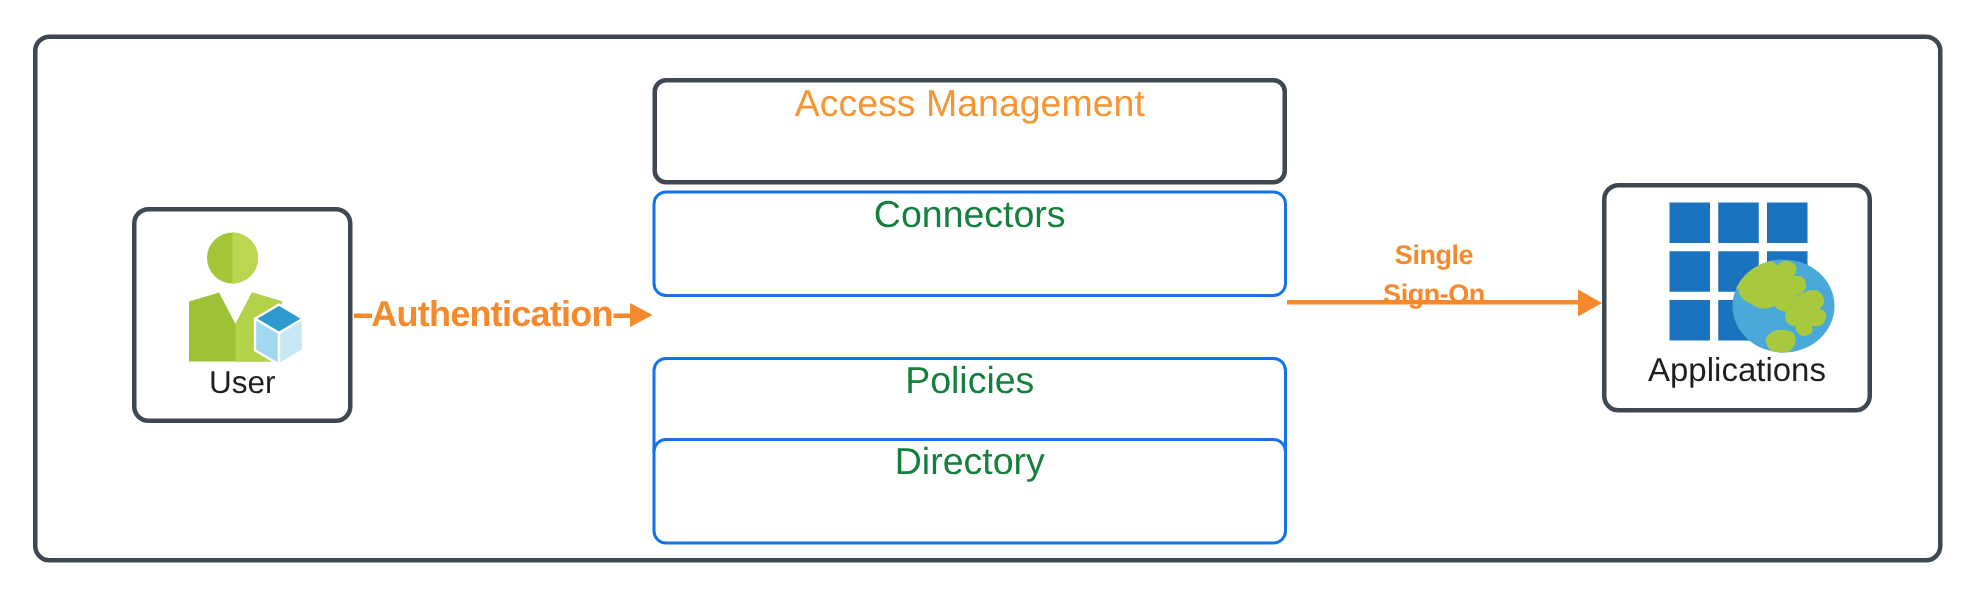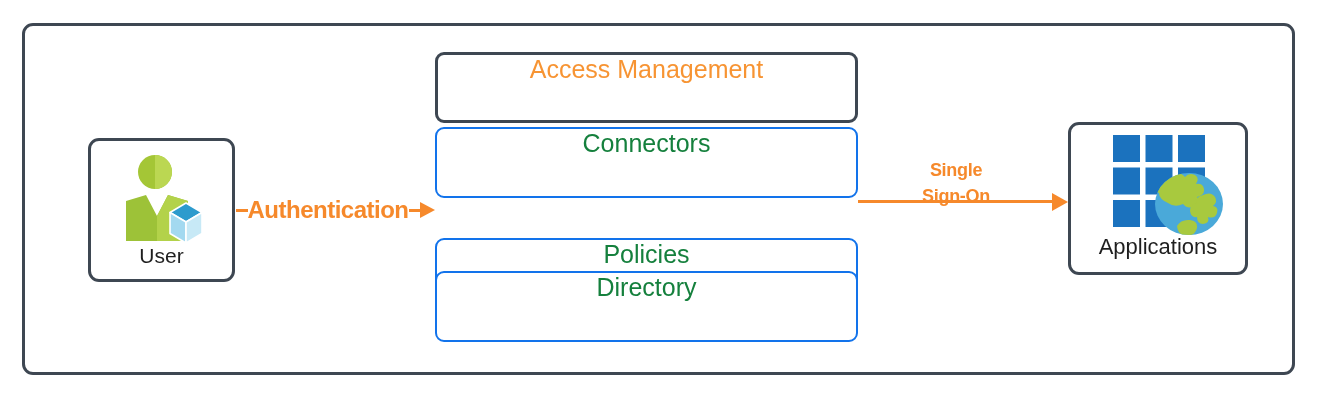--- a/index.html
+++ b/index.html
@@ -63,21 +63,21 @@
     border: 3px solid #3E4752;
     color: #F79433;
   }
   .stack-blue {
     border: 2.5px solid #1273EB;
     color: #15803d;
   }
   .box-access     { top: 52px;  }
   .box-connectors { top: 127px; }
   .box-policies   { top: 202px; margin-top: 36px; }
-  .box-directory  { top: 271px; }
+  .box-directory  { top: 292px; }
 
   
   .auth-arrow {
     left: 236px; top: 193px;
     width: 199px; height: 34px;
     display: flex;
     align-items: center;
   }
   .arrow-seg {
     flex: 1 1 auto;

